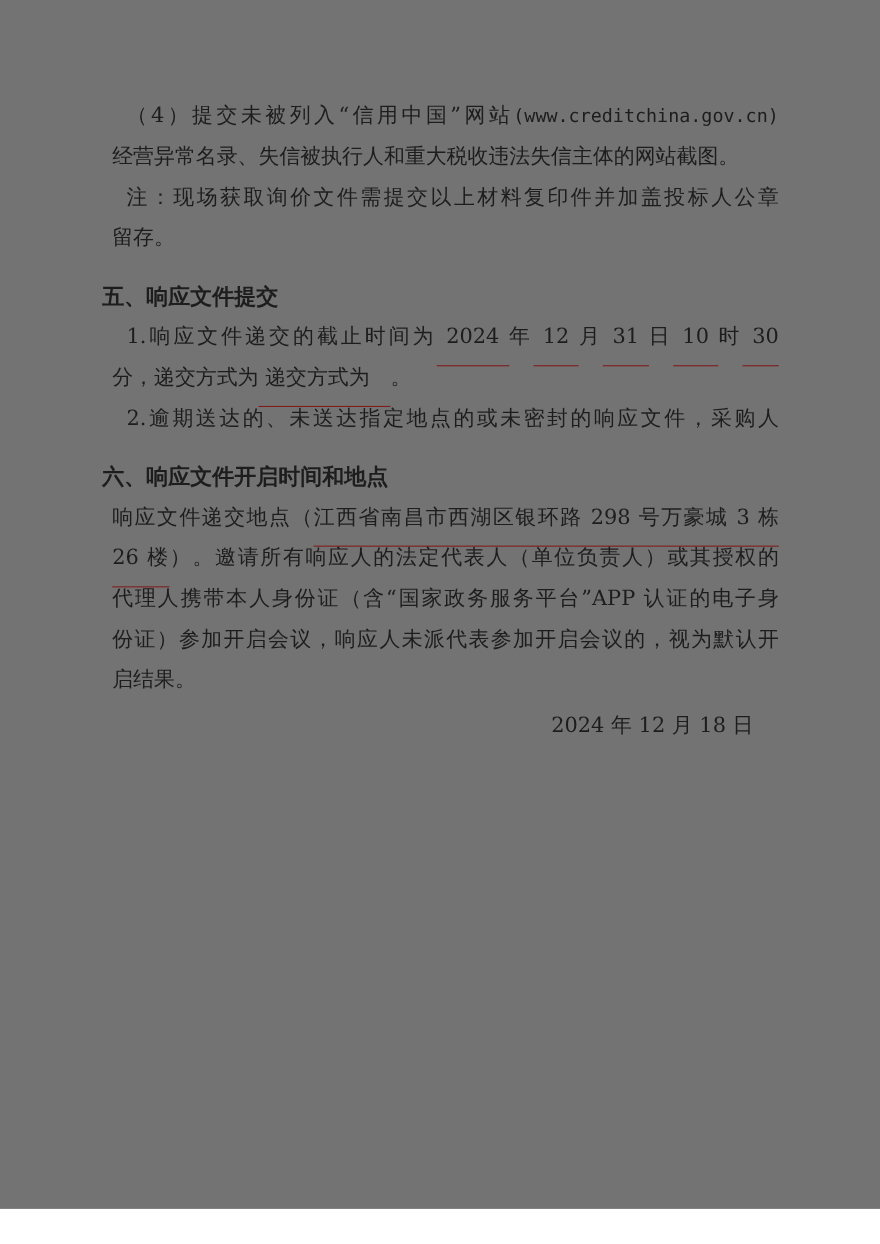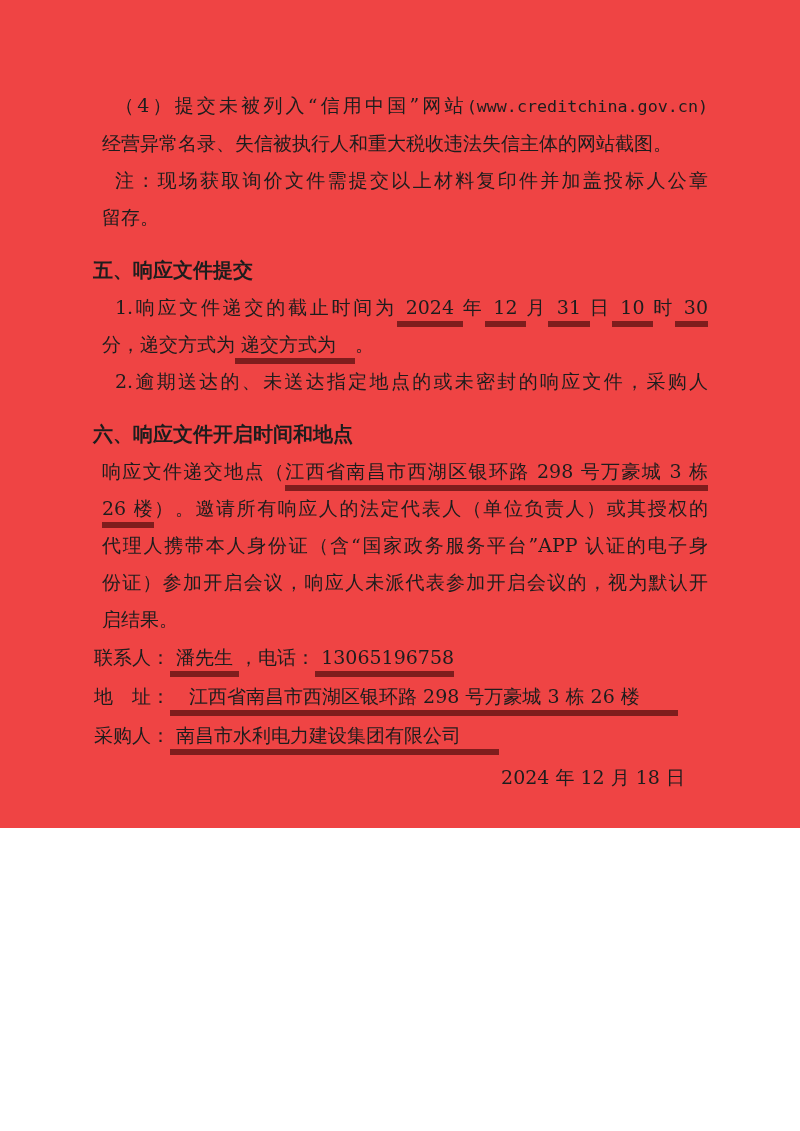--- a/index.html
+++ b/index.html
@@ -11,23 +11,23 @@
   body {
     width: 800px;
     height: 1131px;
     overflow: hidden;
     font-family: "DejaVu Serif", "Liberation Serif", serif;
     color: #1d1d1d;
   }
   .page {
     box-sizing: border-box;
     width: 800px;
-    height: 828px;
+    height: 1099px;
     padding: 87px 92px 0 93px;
-    background: #ef4444;
+    background: #737373;
   }
   .block { margin: 0; }
   .line {
     font-size: 19px;
     line-height: 37px;
     min-height: 37px;
   }
   .paragraph .line { padding-left: 9px; }
   .paragraph .line.indent { text-indent: 13px; }
   .line.fill {
@@ -43,22 +43,22 @@
   [data-name="section-7-heading"] {
     margin-top: 10px;
     margin-bottom: 6px;
   }
   .contact .line {
     line-height: 39px;
     min-height: 39px;
     padding-left: 1px;
   }
   .u {
-    border-bottom: 6px solid #7f1d1d;
-    padding-bottom: 3px;
+    border-bottom: 1px solid #7f1d1d;
+    padding-bottom: 15px;
   }
   .mono {
     font-family: "DejaVu Sans Mono", "Liberation Mono", monospace;
     font-size: 0.88em;
   }
   .date-line {
     font-size: 19px;
     line-height: 37px;
     text-align: right;
     padding-right: 23px;
@@ -87,20 +87,15 @@
         <div class="line indent fill" data-name="text-line"><span data-name="text-segment">2.逾期送达的、未送达指定地点的或未密封的响应文件，采购人</span></div>
       </div>
       <div class="block heading" data-name="section-6-heading">六、响应文件开启时间和地点</div>
       <div class="block paragraph" data-name="opening-paragraph">
         <div class="line fill" data-name="text-line"><span data-name="text-segment">响应文件递交地点（</span><span class="u" data-name="underlined-value">江西省南昌市西湖区银环路 298 号万豪城 3 栋</span></div>
         <div class="line fill" data-name="text-line"><span class="u" data-name="underlined-value">26 楼</span><span data-name="text-segment">）。邀请所有响应人的法定代表人（单位负责人）或其授权的</span></div>
         <div class="line fill" data-name="text-line"><span data-name="text-segment">代理人携带本人身份证（含“国家政务服务平台”APP 认证的电子身</span></div>
         <div class="line fill" data-name="text-line"><span data-name="text-segment">份证）参加开启会议，响应人未派代表参加开启会议的，视为默认开</span></div>
         <div class="line" data-name="text-line"><span data-name="text-segment">启结果。</span></div>
       </div>
-      <div class="block contact" data-name="contact-block">
-        <div class="line" data-name="text-line"><span data-name="text-segment">联系人：</span><span class="u" data-name="underlined-value"> 潘先生 </span><span data-name="text-segment">，电话：</span><span class="u" data-name="underlined-value"> 13065196758 </span></div>
-        <div class="line" data-name="text-line"><span data-name="text-segment">地　址：</span><span class="u" data-name="underlined-value">　江西省南昌市西湖区银环路 298 号万豪城 3 栋 26 楼　　</span></div>
-        <div class="line" data-name="text-line"><span data-name="text-segment">采购人：</span><span class="u" data-name="underlined-value"> 南昌市水利电力建设集团有限公司　　</span></div>
-      </div>
     </div>
   <div class="date-line" data-name="document-date">2024 年 12 月 18 日</div>
 </div>
 
 </body></html>

